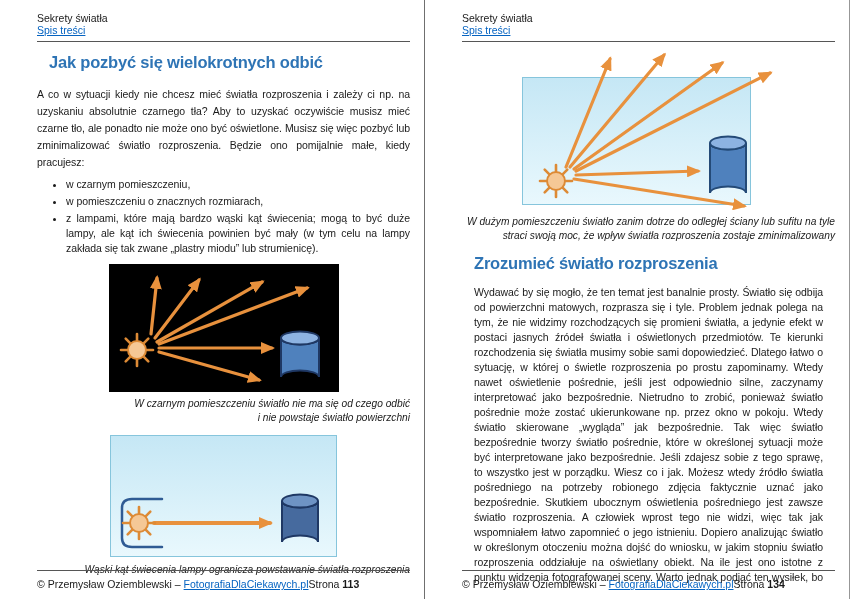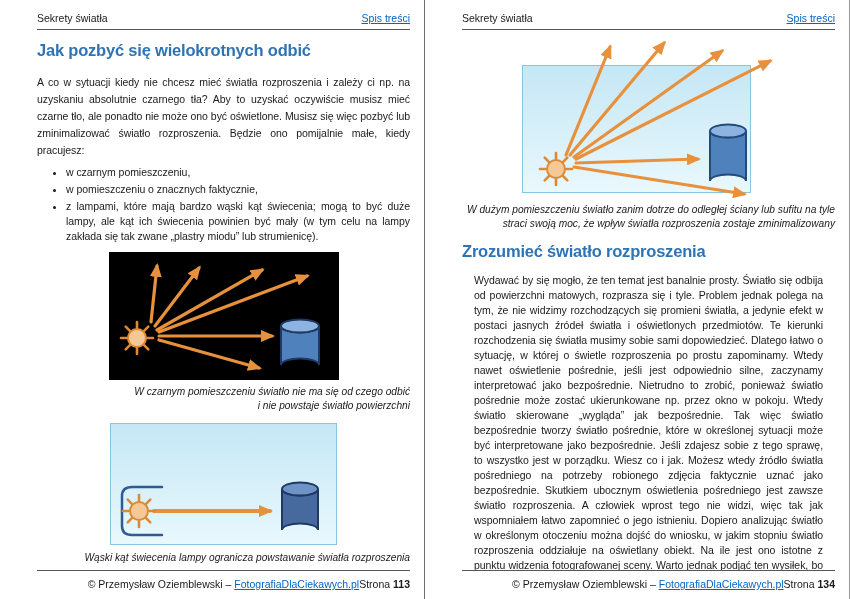--- a/index.html
+++ b/index.html
@@ -5,66 +5,66 @@
   html,body{margin:0;padding:0;background:#ffffff;}
   body{width:850px;height:599px;overflow:hidden;
        font-family:"Liberation Sans",sans-serif;color:#1a1a1a;}
   .spread{display:flex;width:850px;height:599px;}
   .page{width:425px;height:599px;box-sizing:border-box;position:relative;
         background:#fff;padding:8px 14px 0 37px;}
   .page-left{border-right:1px solid #6f6f6f;}
   .page-right{border-right:1px solid #979797;}
 
   .page-header{display:flex;justify-content:space-between;align-items:baseline;
-               border-bottom:1px solid #565656;padding:4px 0 5px 0;font-size:10.5px;}
+               border-bottom:1px solid #565656;padding:4px 0 5px 0;font-size:10.5px;flex-direction:column;}
   .header-title{color:#1a1a1a;}
   a{color:#0563C1;text-decoration:underline;cursor:pointer;}
 
   h1.section-heading{color:#2E74B5;font-size:16.5px;font-weight:bold;
-     margin:11px 0 8px 0;letter-spacing:-0.2px;}
+     margin:11px 0 8px 12px;letter-spacing:-0.2px;}
   .body-text{font-size:10.5px;line-height:17px;text-align:justify;
              letter-spacing:-0.05px;margin:14px 0 6px 0;}
   ul.bullets{margin:2px 0 6px 0;padding-left:29px;}
   ul.bullets li{font-size:10.5px;line-height:15px;text-align:justify;
                 letter-spacing:-0.05px;margin:0 0 2px 0;}
 
   figure{margin:0;text-align:center;}
   figure svg{display:block;margin:0 auto;}
   .fig1 svg{margin:8px auto 5px auto;}
   .fig2 svg{margin:10px auto 6px auto;}
   .fig3 svg{margin:5px auto 2px auto;}
   .caption{font-size:10.2px;font-style:italic;line-height:14px;
            text-align:right;color:#1a1a1a;}
 
   .body-long{line-height:15px;text-align-last:justify;margin:12px;}
 
   .page-footer{position:absolute;left:37px;right:14px;bottom:9px;}
   .footer-rule{border-top:1px solid #565656;margin-bottom:7px;}
-  .footer-row{display:flex;justify-content:flex-end;font-size:10.5px;}
+  .footer-row{display:flex;justify-content:flex-start;font-size:10.5px;}
   .page-num b{font-weight:bold;}
 </style>
 </head>
 <body>
 
 <div class="spread">
 
   <div class="page page-left">
 
     <div class="page-header">
       <span class="header-title">Sekrety światła</span>
       <a class="header-link" href="#">Spis treści</a>
     </div>
 
     <h1 class="section-heading">Jak pozbyć się wielokrotnych odbić</h1>
 
     <p class="body-text">A co w sytuacji kiedy nie chcesz mieć światła rozproszenia i zależy ci np. na uzyskaniu absolutnie czarnego tła? Aby to uzyskać oczywiście musisz mieć czarne tło, ale ponadto nie może ono być oświetlone. Musisz się więc pozbyć lub zminimalizować światło rozproszenia. Będzie ono pomijalnie małe, kiedy pracujesz:</p>
 
     <ul class="bullets">
       <li>w czarnym pomieszczeniu,</li>
-      <li>w pomieszczeniu o znacznych faktycznie,</li>
+      <li>w pomieszczeniu o znacznych rozmiarach,</li>
       <li>z lampami, które mają bardzo wąski kąt świecenia; mogą to być duże lampy, ale kąt ich świecenia powinien być mały (w tym celu na lampy zakłada się tak zwane „plastry miodu” lub strumienicę).</li>
     </ul>
 
     <figure class="fig1">
       <svg width="230" height="128" viewBox="0 0 230 128">
         <defs>
           <marker id="ah-a" markerUnits="userSpaceOnUse" markerWidth="14" markerHeight="12" refX="11" refY="6" orient="auto">
             <path d="M0,0 L14,6 L0,12 Z" fill="#E8913D"></path>
           </marker>
         </defs>

